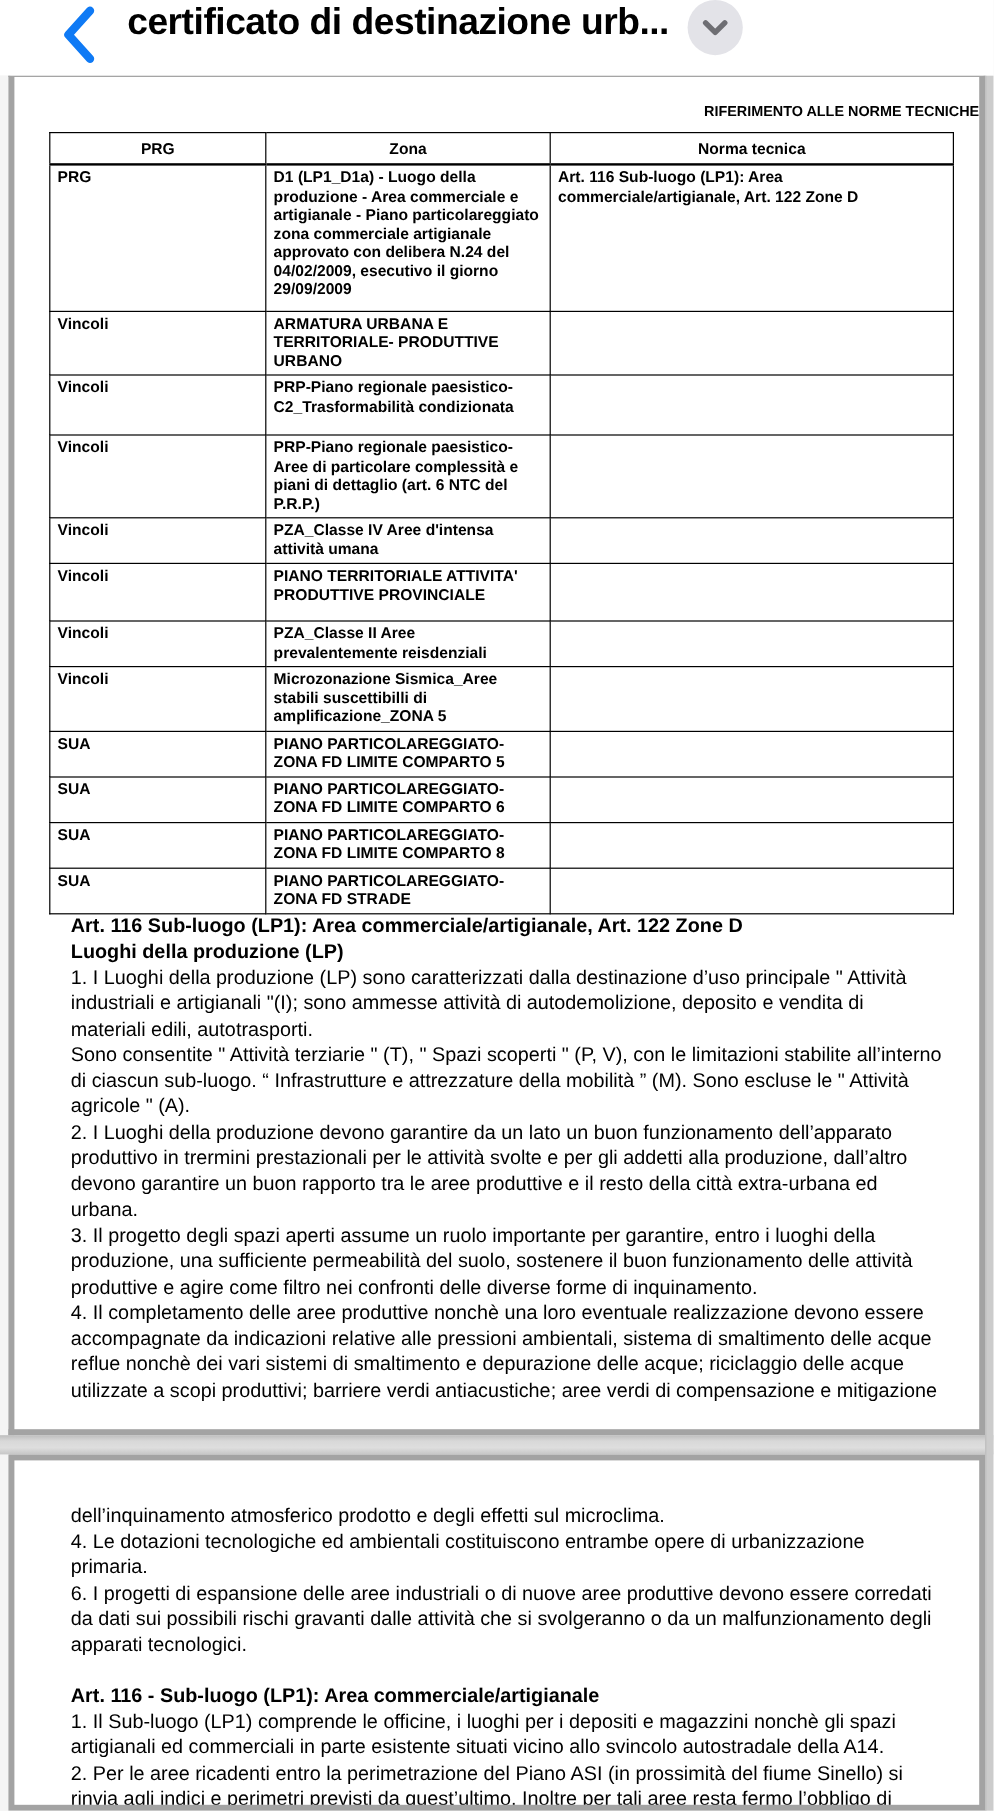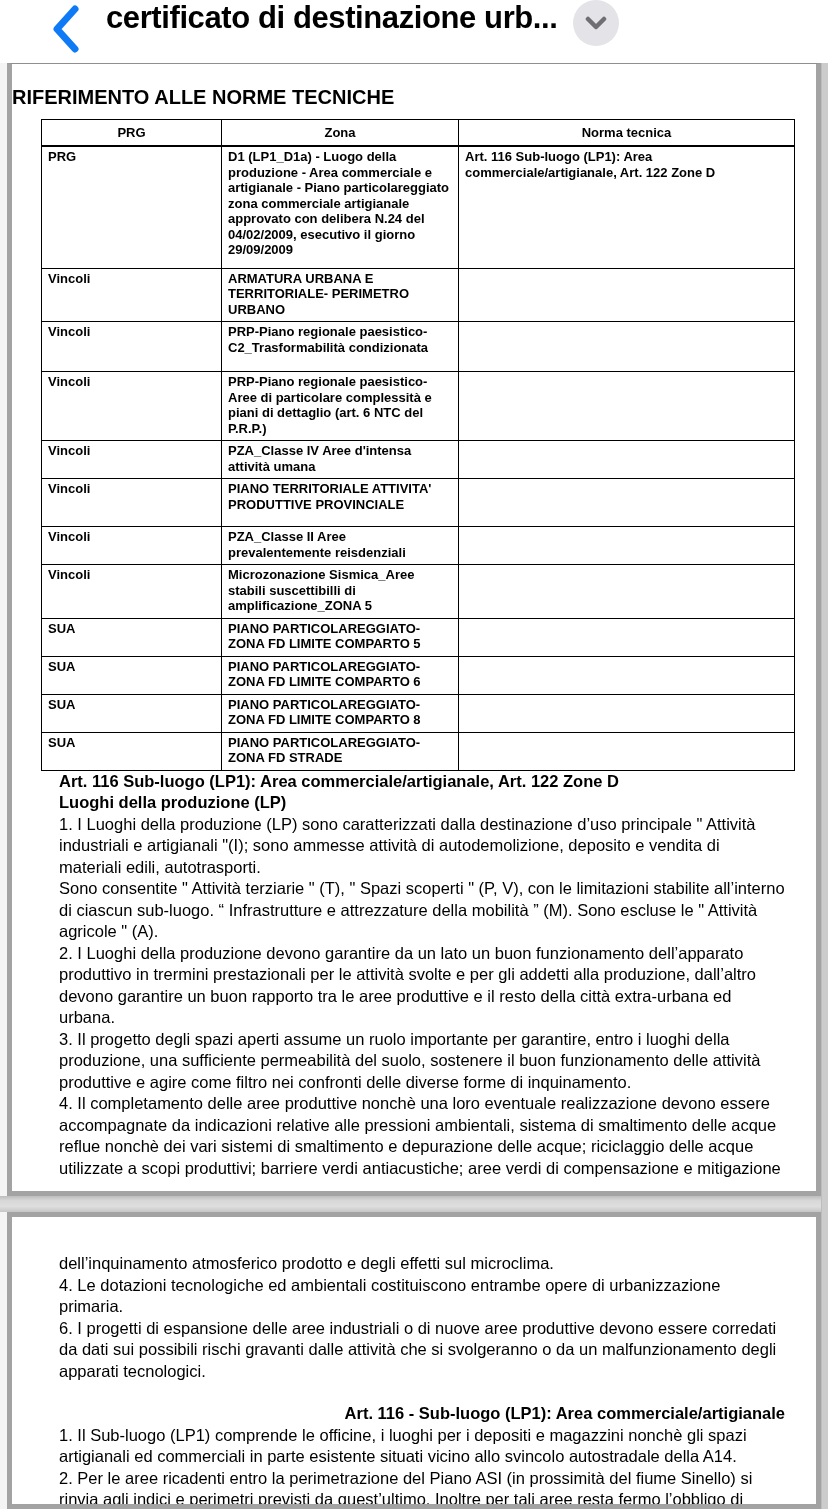--- a/index.html
+++ b/index.html
@@ -43,21 +43,21 @@
     margin:0 7px; width:814px; overflow:hidden;
   }
   .page1 { height:1133px; border-top:1px solid #8f8f8f; }
   .page-gap {
     height:16px; width:828px; margin:0;
     background:linear-gradient(180deg,#bdbdbd 0%,#d8d8d8 30%,#dedede 65%,#c6c6c6 100%);
   }
   .page2 { height:297px; }
   
   .doc-title {
-    text-align:left; font-weight:700; font-size:20px; color:#000;
+    text-align:right; font-weight:700; font-size:12px; color:#000;
     padding-top:22px;
   }
   table.norme {
     border-collapse:collapse; table-layout:fixed;
     margin:10px 16px 0 29px; width:753px;
     border:1.5px solid #000;
   }
   table.norme col.c1 { width:180px; }
   table.norme col.c2 { width:237px; }
   table.norme col.c3 { width:336px; }
@@ -87,21 +87,21 @@
   .doc-body { margin:0 31px 0 47px; color:#000; }
   .doc-body p { margin:0; font-size:16.5px; line-height:21.5px; }
   .art-heading {
     font-weight:700; font-size:15.5px; color:#000;
     margin:40px 0 0 0;
   }
   .sub-heading {
     font-weight:700; font-size:16.5px; line-height:21.5px; color:#000;
     margin:21px 0 0 0;
   }
-  .page2 .sub-heading { margin:21px 0 0 0;text-align:right; }
+  .page2 .sub-heading { margin:21px 0 0 0; }
   .doc-footer {
     text-align:right; font-style:italic; font-size:17px; color:#1a1a1a;
     margin:27px 31px 0 0;
   }
   .p2-pad { padding-top:36px; }
 </style>
 </head>
 <body>
 
 <header class="navbar">
@@ -142,21 +142,21 @@
           </tr>
         </thead>
       <tbody id="tbody">
           <tr>
             <td>PRG</td>
             <td>D1 (LP1_D1a) - Luogo della produzione - Area commerciale e artigianale - Piano particolareggiato zona commerciale artigianale approvato con delibera N.24 del 04/02/2009, esecutivo il giorno 29/09/2009</td>
             <td>Art. 116 Sub-luogo (LP1): Area commerciale/artigianale, Art. 122 Zone D</td>
           </tr>
           <tr>
             <td>Vincoli</td>
-            <td>ARMATURA URBANA E TERRITORIALE- PERIMETRO URBANO</td>
+            <td>ARMATURA URBANA E TERRITORIALE- PRODUTTIVE URBANO</td>
             <td></td>
           </tr>
           <tr>
             <td>Vincoli</td>
             <td>PRP-Piano regionale paesistico-C2_Trasformabilità condizionata</td>
             <td></td>
           </tr>
           <tr>
             <td>Vincoli</td>
             <td>PRP-Piano regionale paesistico-Aree di particolare complessità e piani di dettaglio (art. 6 NTC del P.R.P.)</td>

